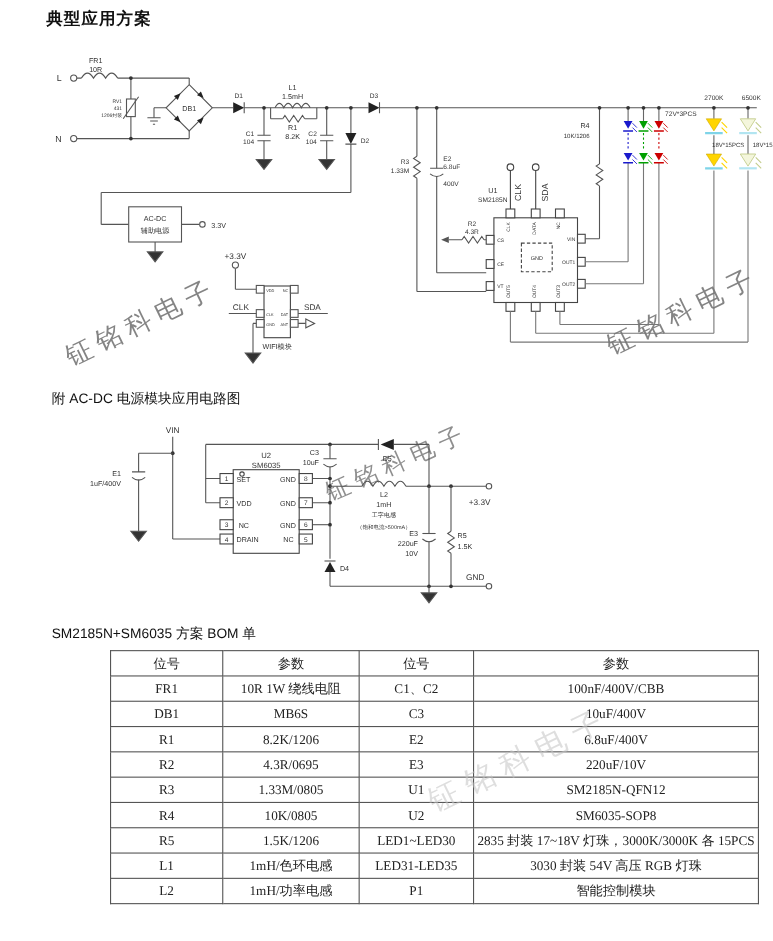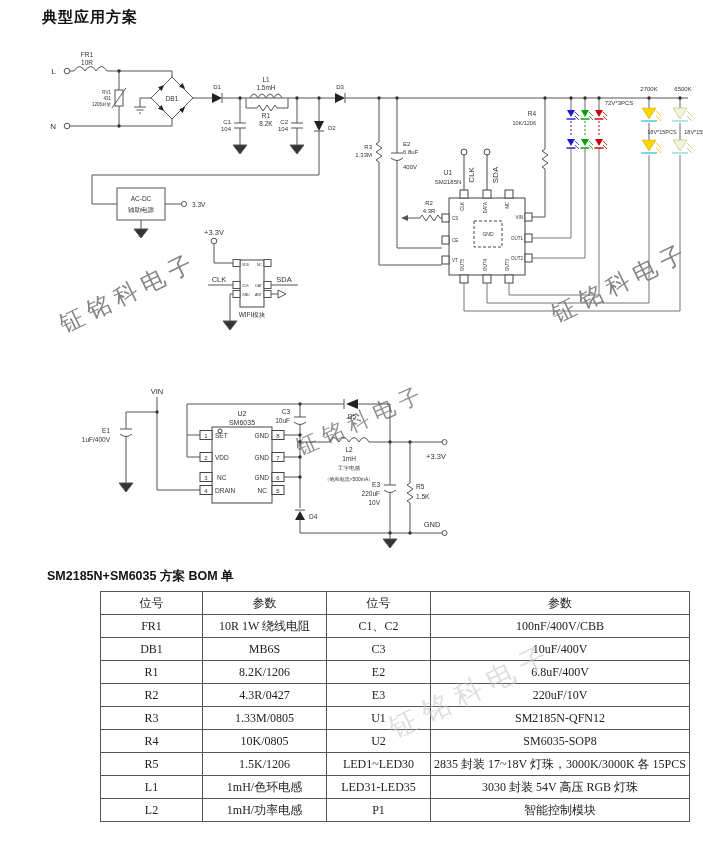--- a/index.html
+++ b/index.html
@@ -1,21 +1,21 @@
 <!DOCTYPE html>
 <html><head>
 <meta charset="utf-8">
 <style>
   html,body{margin:0;padding:0;background:#fff;}
   .page{position:relative;width:703px;height:855px;background:#fff;overflow:hidden;
         font-family:"Liberation Sans",sans-serif;color:#111;margin-left:12px;}
   .abs{position:absolute;}
   .page-title{left:30px;top:8px;font-size:15px;font-weight:bold;letter-spacing:1px;}
   .sec-title{left:35px;top:354px;font-size:12.5px;}
-  .bom-title{left:35px;top:568px;font-size:12.5px;font-weight:bold;}
+  .bom-title{left:35px;top:568px;font-size:12.5px;}
   svg{position:absolute;left:0;font-family:"Liberation Sans",sans-serif;}
   svg text{fill:#333;}
   .bom{position:absolute;left:88px;top:591px;border-collapse:collapse;table-layout:fixed;}
   .bom th,.bom td{border:1px solid #555;text-align:center;vertical-align:middle;
         font-size:12px;font-weight:normal;color:#222;padding:0 2px;height:22px;
         white-space:nowrap;overflow:hidden;font-family:Liberation Serif, serif;}
   .wm{color:#c4c4c4;opacity:.55;transform:rotate(-26deg);font-size:28px;
       letter-spacing:8px;white-space:nowrap;}
   .wm-table{left:370px;top:672px;}
 </style>
@@ -335,20 +335,21 @@
       <text x="230" y="220.5">VDD</text>
       <text x="230" y="242">CLK</text>
       <text x="230" y="251">GND</text>
       <text x="250" y="220.5" text-anchor="end">NC</text>
       <text x="250" y="242" text-anchor="end">DAT</text>
       <text x="250" y="251" text-anchor="end">ANT</text>
     </g>
     <text able="false" x="240" y="272" font-size="6.5" text-anchor="middle">WIFI模块</text>
   </svg>
 
+  <div class="abs sec-title">附 AC-DC 电源模块应用电路图</div>
 
   <svg style="top:385px" width="703" height="185" viewBox="0 0 703 185">
     <defs>
       <g id="gt2">
           <path d="M-7,0 L7,0 L0,9 Z" fill="#333"></path>
         </g>
     </defs>
 
     <text x="352" y="42" font-size="22" letter-spacing="6" fill="#c6c6c6" opacity="0.55" text-anchor="middle" transform="rotate(-24 352 42)">钲铭科电子</text>
 
@@ -490,21 +491,21 @@
           <td>10uF/400V</td>
         </tr>
     <tr>
           <td>R1</td>
           <td>8.2K/1206</td>
           <td>E2</td>
           <td>6.8uF/400V</td>
         </tr>
     <tr>
           <td>R2</td>
-          <td>4.3R/0427</td>
+          <td>4.3R/0695</td>
           <td>E3</td>
           <td>220uF/10V</td>
         </tr>
     <tr>
           <td>R3</td>
           <td>1.33M/0805</td>
           <td>U1</td>
           <td>SM2185N-QFN12</td>
         </tr>
     <tr>

